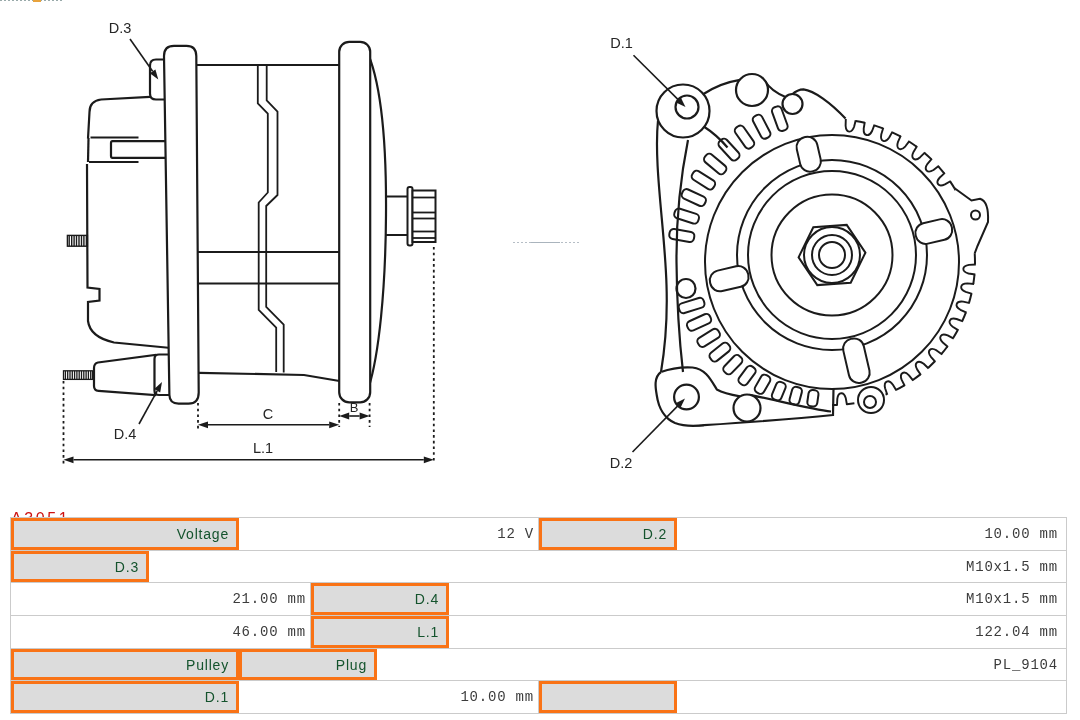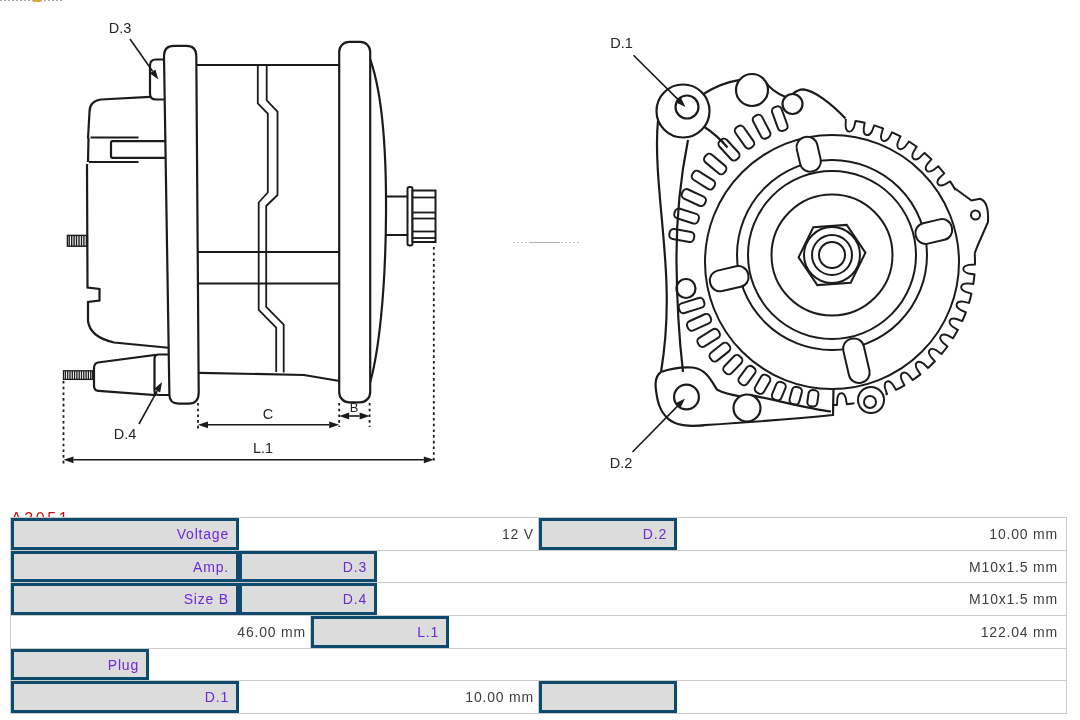--- a/index.html
+++ b/index.html
@@ -7,25 +7,25 @@
         font-family:"Liberation Sans", sans-serif; -webkit-font-smoothing:antialiased; }
 #topdots { position:absolute; left:0; top:0; width:62px; height:1px;
   background:repeating-linear-gradient(90deg,#9aa 0 2px,transparent 2px 4px); }
 #topdots2 { position:absolute; left:33px; top:0; width:8px; height:2px; background:#e8a33d; }
 #middots { position:absolute; left:513px; top:242px; width:67px; height:1px;
   background:repeating-linear-gradient(90deg,#b6bec6 0 2px,transparent 2px 4px); }
 #middots2 { position:absolute; left:531px; top:242px; width:29px; height:1px; background:#aab4bd; }
 #code { position:absolute; left:11px; top:488px; font-size:16px; color:#cc1111; letter-spacing:2.6px;margin-top:22px; }
 #tbl { position:absolute; left:10px; top:517px; width:1055px; border:1px solid #cbcbcb; border-bottom:none; }
 .row { display:flex; height:31.7px; border-bottom:1px solid #cbcbcb; }
-.lbl { background:#dcdcdc; border:3px solid #0c4a6e; color:#6d28d9; text-align:right;
+.lbl { background:#dcdcdc; border:3px solid #f97316; color:#14532d; text-align:right;
        font-size:14px; letter-spacing:0.8px; display:flex; align-items:center; justify-content:flex-end;
        padding-right:7px; box-sizing:border-box; }
 .val { color:#3c3c3c; text-align:right; font-size:14px; letter-spacing:0.8px; display:flex; align-items:center;
-       justify-content:flex-end; box-sizing:border-box; }
+       justify-content:flex-end; box-sizing:border-box;font-family:Liberation Mono, monospace; }
 .c1 { width:228px; }
 .c2 { width:300px; padding-right:4px; border-right:1px solid #cbcbcb; }
 .c3 { width:138px; }
 .c4 { flex:1; padding-right:8px; }
 </style>
 </head>
 <body>
 <div id="page">
 <div id="topdots"></div>
     <div id="topdots2"></div>
@@ -208,36 +208,37 @@
 </svg>
 <div id="code">A3051</div>
 <div id="tbl">
 <div class="row">
         <div class="lbl c1">Voltage</div>
         <div class="val c2">12 V</div>
         <div class="lbl c3">D.2</div>
         <div class="val c4">10.00 mm</div>
       </div>
 <div class="row">
-        <div class="lbl c1">Amp.</div>
         <div class="lbl c3">D.3</div>
         <div class="val c4">M10x1.5 mm</div>
       </div>
 <div class="row">
-        <div class="lbl c1">Size B</div>
+        <div class="val c2">21.00 mm</div>
         <div class="lbl c3">D.4</div>
         <div class="val c4">M10x1.5 mm</div>
       </div>
 <div class="row">
         <div class="val c2">46.00 mm</div>
         <div class="lbl c3">L.1</div>
         <div class="val c4">122.04 mm</div>
       </div>
 <div class="row">
+        <div class="lbl c1">Pulley</div>
         <div class="lbl c3">Plug</div>
+        <div class="val c4">PL_9104</div>
       </div>
 <div class="row">
         <div class="lbl c1">D.1</div>
         <div class="val c2">10.00 mm</div>
         <div class="lbl c3"></div>
         <div class="val c4"></div>
       </div>
 </div>
 </div>
 

